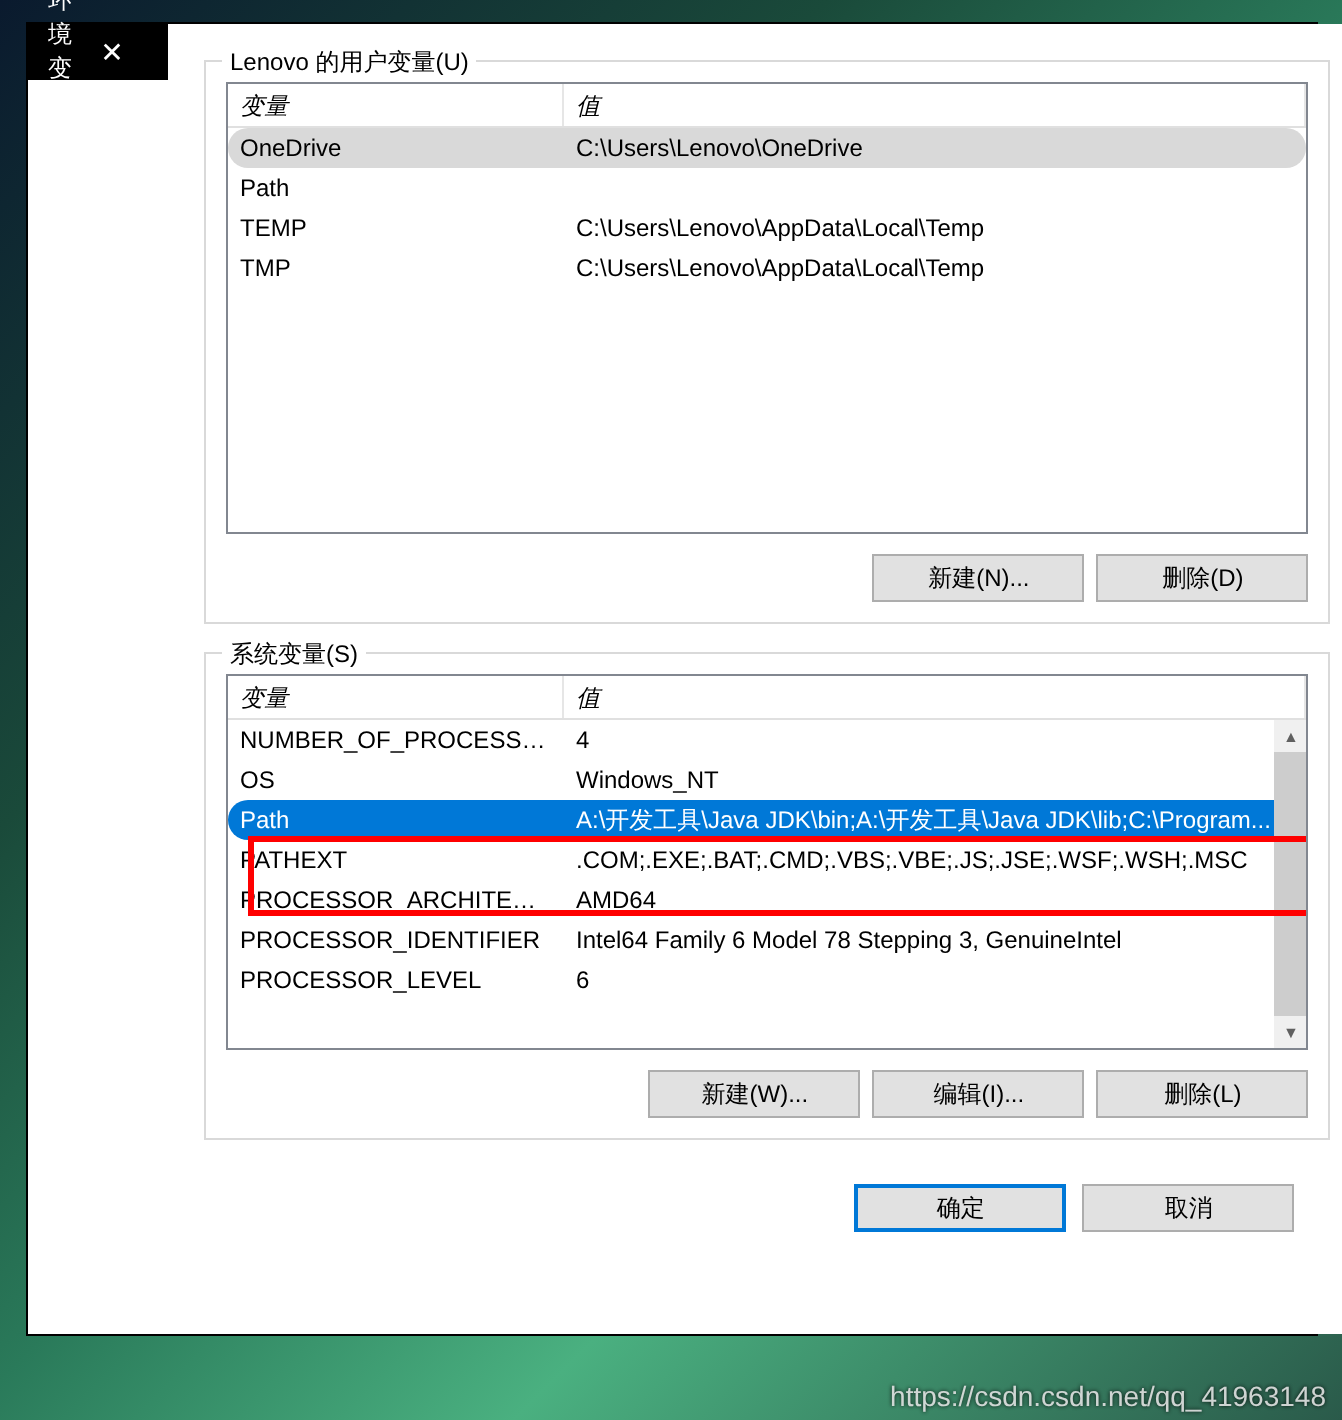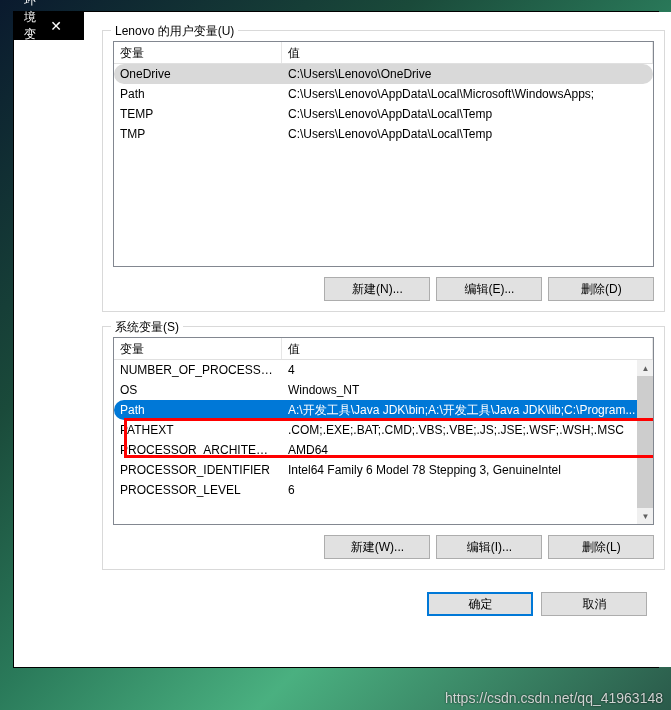--- a/index.html
+++ b/index.html
@@ -66,20 +66,21 @@
     display: flex;
     height: 22px;
     border-bottom: 1px solid #e0e0e0;
     font-size: 12px;
     color: #000;
     background: #fff;
   }
   .listhead .col {
     padding: 3px 6px;
     border-right: 1px solid #e6e6e6;
+    font-style: italic;
   }
   .col1 { width: 168px; flex-shrink: 0; }
   .col2 { flex: 1; }
   .listbody { overflow: hidden; }
   .row {
     display: flex;
     height: 20px;
     align-items: center;
     font-size: 12px;
     color: #000;
@@ -161,35 +162,33 @@
           <div class="col col1">变量</div>
           <div class="col col2">值</div>
         </div>
         <div class="listbody" id="user-rows">
             <div class="row sel">
               <div class="cell col1">OneDrive</div>
               <div class="cell col2">C:\Users\Lenovo\OneDrive</div>
             </div>
             <div class="row">
               <div class="cell col1">Path</div>
-              <div class="cell col2">C:\Users\Lenovo\AppData\Local\Microsoft\WindowsApps;</div>
             </div>
             <div class="row">
               <div class="cell col1">TEMP</div>
               <div class="cell col2">C:\Users\Lenovo\AppData\Local\Temp</div>
             </div>
             <div class="row">
               <div class="cell col1">TMP</div>
               <div class="cell col2">C:\Users\Lenovo\AppData\Local\Temp</div>
             </div>
           </div>
       </div>
       <div class="btnrow">
         <button class="win">新建(N)...</button>
-        <button class="win">编辑(E)...</button>
         <button class="win">删除(D)</button>
       </div>
     </div>
 
     <div class="groupbox" style="position:relative;">
       <span class="legend">系统变量(S)</span>
       <div class="listview small" style="position:relative;">
         <div class="listhead">
           <div class="col col1">变量</div>
           <div class="col col2">值</div>

